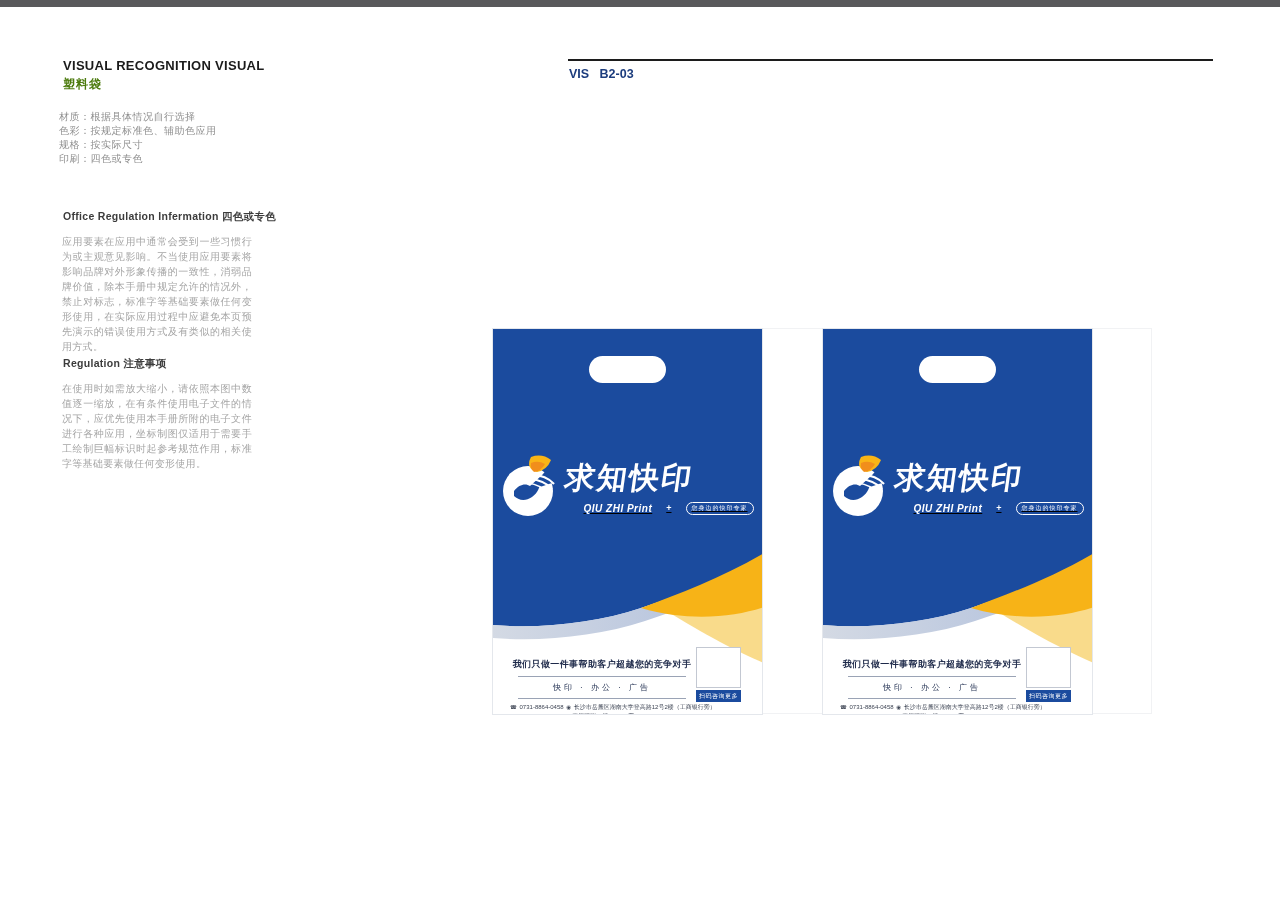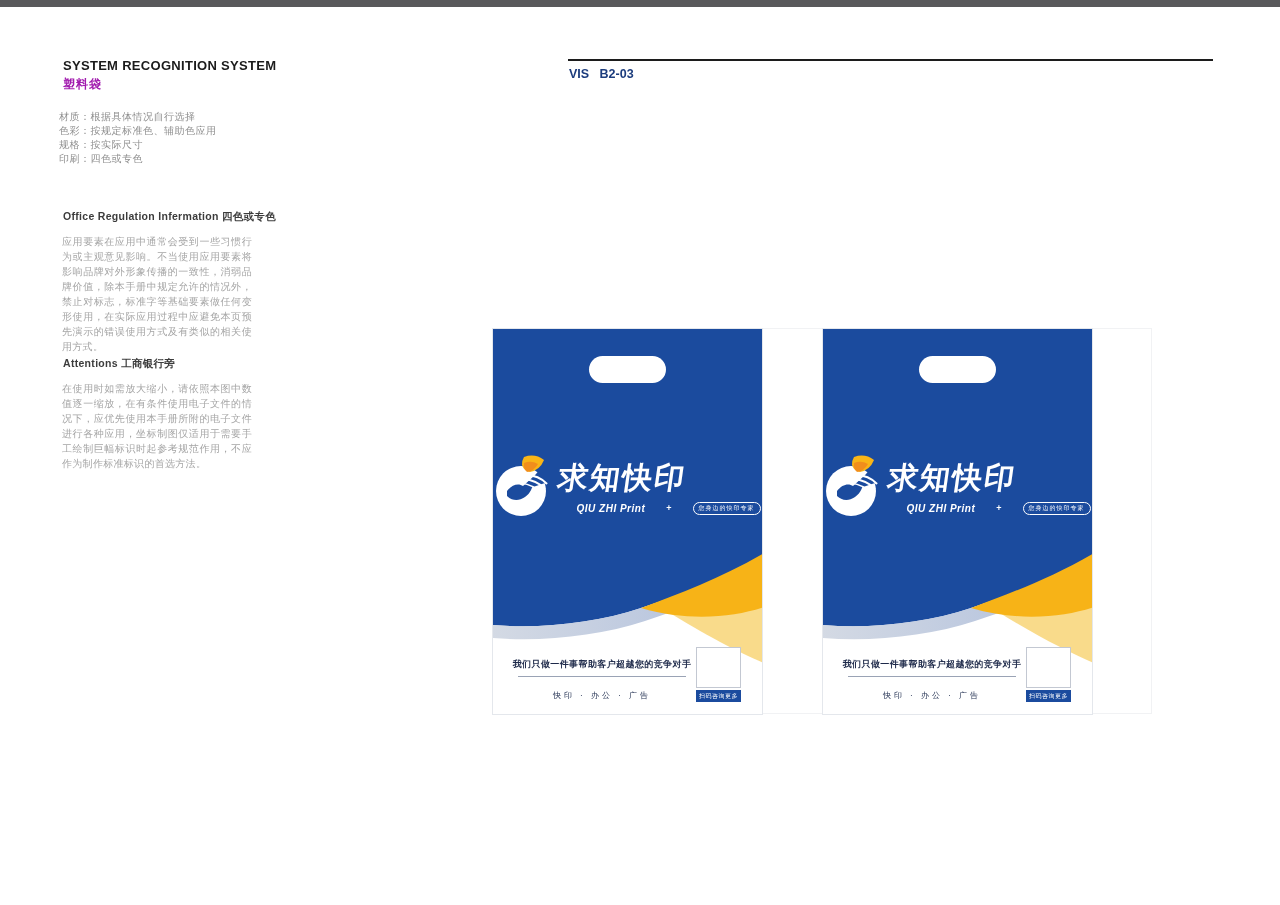--- a/index.html
+++ b/index.html
@@ -6,21 +6,21 @@
   html,body { width:1280px; height:905px; background:#ffffff; overflow:hidden;
               font-family:"Liberation Sans", sans-serif; }
   .abs { position:absolute; }
   body { position:relative; }
 
   
   .top-strip { left:0; top:0; width:1280px; height:7px; background:#59595b; }
 
   
   .title-en { left:63px; top:58px; font-size:13px; font-weight:bold; color:#1b1b1b; letter-spacing:.3px; }
-  .title-cn { left:63px; top:76px; font-size:12px; font-weight:bold; color:#a21caf; letter-spacing:1px; }
+  .title-cn { left:63px; top:76px; font-size:12px; font-weight:bold; color:#4d7c0f; letter-spacing:1px; }
   .specs    { left:59px; top:110px; font-size:10px; color:#8f8f8f; line-height:14px; white-space:pre-line; letter-spacing:.5px; }
   .sec-head { font-size:10.5px; font-weight:bold; color:#3c3c3c; letter-spacing:.3px; }
   .sec-body { width:190px; font-size:10px; color:#a5a5a5; line-height:15px; text-align:justify; letter-spacing:.3px; }
   .info-head { left:63px; top:210px; }
   .info-body { left:62px; top:234px; }
   .att-head  { left:63px; top:357px; }
   .att-body  { left:62px; top:381px; }
 
   
   .vis-line { left:568px; top:59px; width:645px; height:2px; background:#1c1c1c; }
@@ -35,57 +35,57 @@
   .bag svg.design { position:absolute; left:0; top:0; }
 
   .handle { position:absolute; left:96px; top:27px; width:77px; height:27px;
             background:#fff; border-radius:14px; }
 
   .logo { position:absolute; left:0; top:126px; width:100%; display:flex;
           justify-content:center; align-items:center; gap:7px; }
   .logo-text { display:flex; flex-direction:column; }
   .wordmark { font-size:30px; font-weight:bold; color:#fff; letter-spacing:2px;
               transform:skewX(-8deg); white-space:nowrap; }
-  .latin-row { display:flex; align-items:center; gap:21px; margin-top:3px; margin-left:19px; }
+  .latin-row { display:flex; align-items:center; gap:14px; margin-top:3px; margin-left:19px;text-decoration:underline; }
   .latin { font-size:10px; font-weight:bold; font-style:italic; color:#fff; letter-spacing:.5px; white-space:nowrap; }
   .plus  { font-size:9px; font-weight:bold; color:#fff; }
   .pill  { border:1px solid #fff; border-radius:7px; padding:1px 5px; font-size:6px;
            color:#fff; letter-spacing:1px; white-space:nowrap; }
 
   .info-left { position:absolute; left:16px; top:314px; width:186px; text-align:center; }
   .headline { font-size:9px; font-weight:bold; color:#1e2a4a; letter-spacing:.4px; white-space:nowrap;margin-top:15px; }
   .services { margin:5px auto 0; width:168px; border-top:1px solid #9aa3b5;
-              border-bottom:1px solid #9aa3b5; padding:13px 0; font-size:8px;
+              border-bottom:1px solid #9aa3b5; padding:5px 0; font-size:8px;
               color:#243253; letter-spacing:3px; white-space:nowrap; }
   .contacts { margin-top:4px; font-size:6px; color:#3e4554; line-height:8.5px; white-space:nowrap; }
   .contacts .ico { font-size:5.5px; color:#3e4554; margin:0 1px; }
 
   .qr-box { position:absolute; left:203px; top:318px; width:45px; height:41px;
             background:#fff; border:1px solid #c3c8d2; }
   .qr-btn { position:absolute; left:203px; top:361px; width:45px; height:12px;
             background:#1B4B9E; color:#fff; font-size:6px; line-height:12px;
             text-align:center; letter-spacing:.5px; white-space:nowrap; }
 </style>
 </head>
 <body>
 
 <div class="abs top-strip"></div>
 
-<div class="abs title-en">SYSTEM RECOGNITION SYSTEM</div>
+<div class="abs title-en">VISUAL RECOGNITION VISUAL</div>
 <div class="abs title-cn">塑料袋</div>
 <div class="abs specs">材质：根据具体情况自行选择
 色彩：按规定标准色、辅助色应用
 规格：按实际尺寸
 印刷：四色或专色</div>
 
 <div class="abs sec-head info-head">Office Regulation Infermation  四色或专色</div>
 <div class="abs sec-body info-body">应用要素在应用中通常会受到一些习惯行为或主观意见影响。不当使用应用要素将影响品牌对外形象传播的一致性，消弱品牌价值，除本手册中规定允许的情况外，禁止对标志，标准字等基础要素做任何变形使用，在实际应用过程中应避免本页预先演示的错误使用方式及有类似的相关使用方式。</div>
 
-<div class="abs sec-head att-head">Attentions  工商银行旁</div>
-<div class="abs sec-body att-body">在使用时如需放大缩小，请依照本图中数值逐一缩放，在有条件使用电子文件的情况下，应优先使用本手册所附的电子文件进行各种应用，坐标制图仅适用于需要手工绘制巨幅标识时起参考规范作用，不应作为制作标准标识的首选方法。</div>
+<div class="abs sec-head att-head">Regulation  注意事项</div>
+<div class="abs sec-body att-body">在使用时如需放大缩小，请依照本图中数值逐一缩放，在有条件使用电子文件的情况下，应优先使用本手册所附的电子文件进行各种应用，坐标制图仅适用于需要手工绘制巨幅标识时起参考规范作用，标准字等基础要素做任何变形使用。</div>
 
 <div class="abs vis-line"></div>
 <div class="abs vis-code">VIS   B2-03</div>
 
 <div class="abs mockup">
 
   <div class="bag bag-1">
     <svg class="design" width="271" height="387" viewBox="0 0 271 387">
       <defs>
         <linearGradient id="bandGrad1" x1="0" y1="0" x2="1" y2="0">

